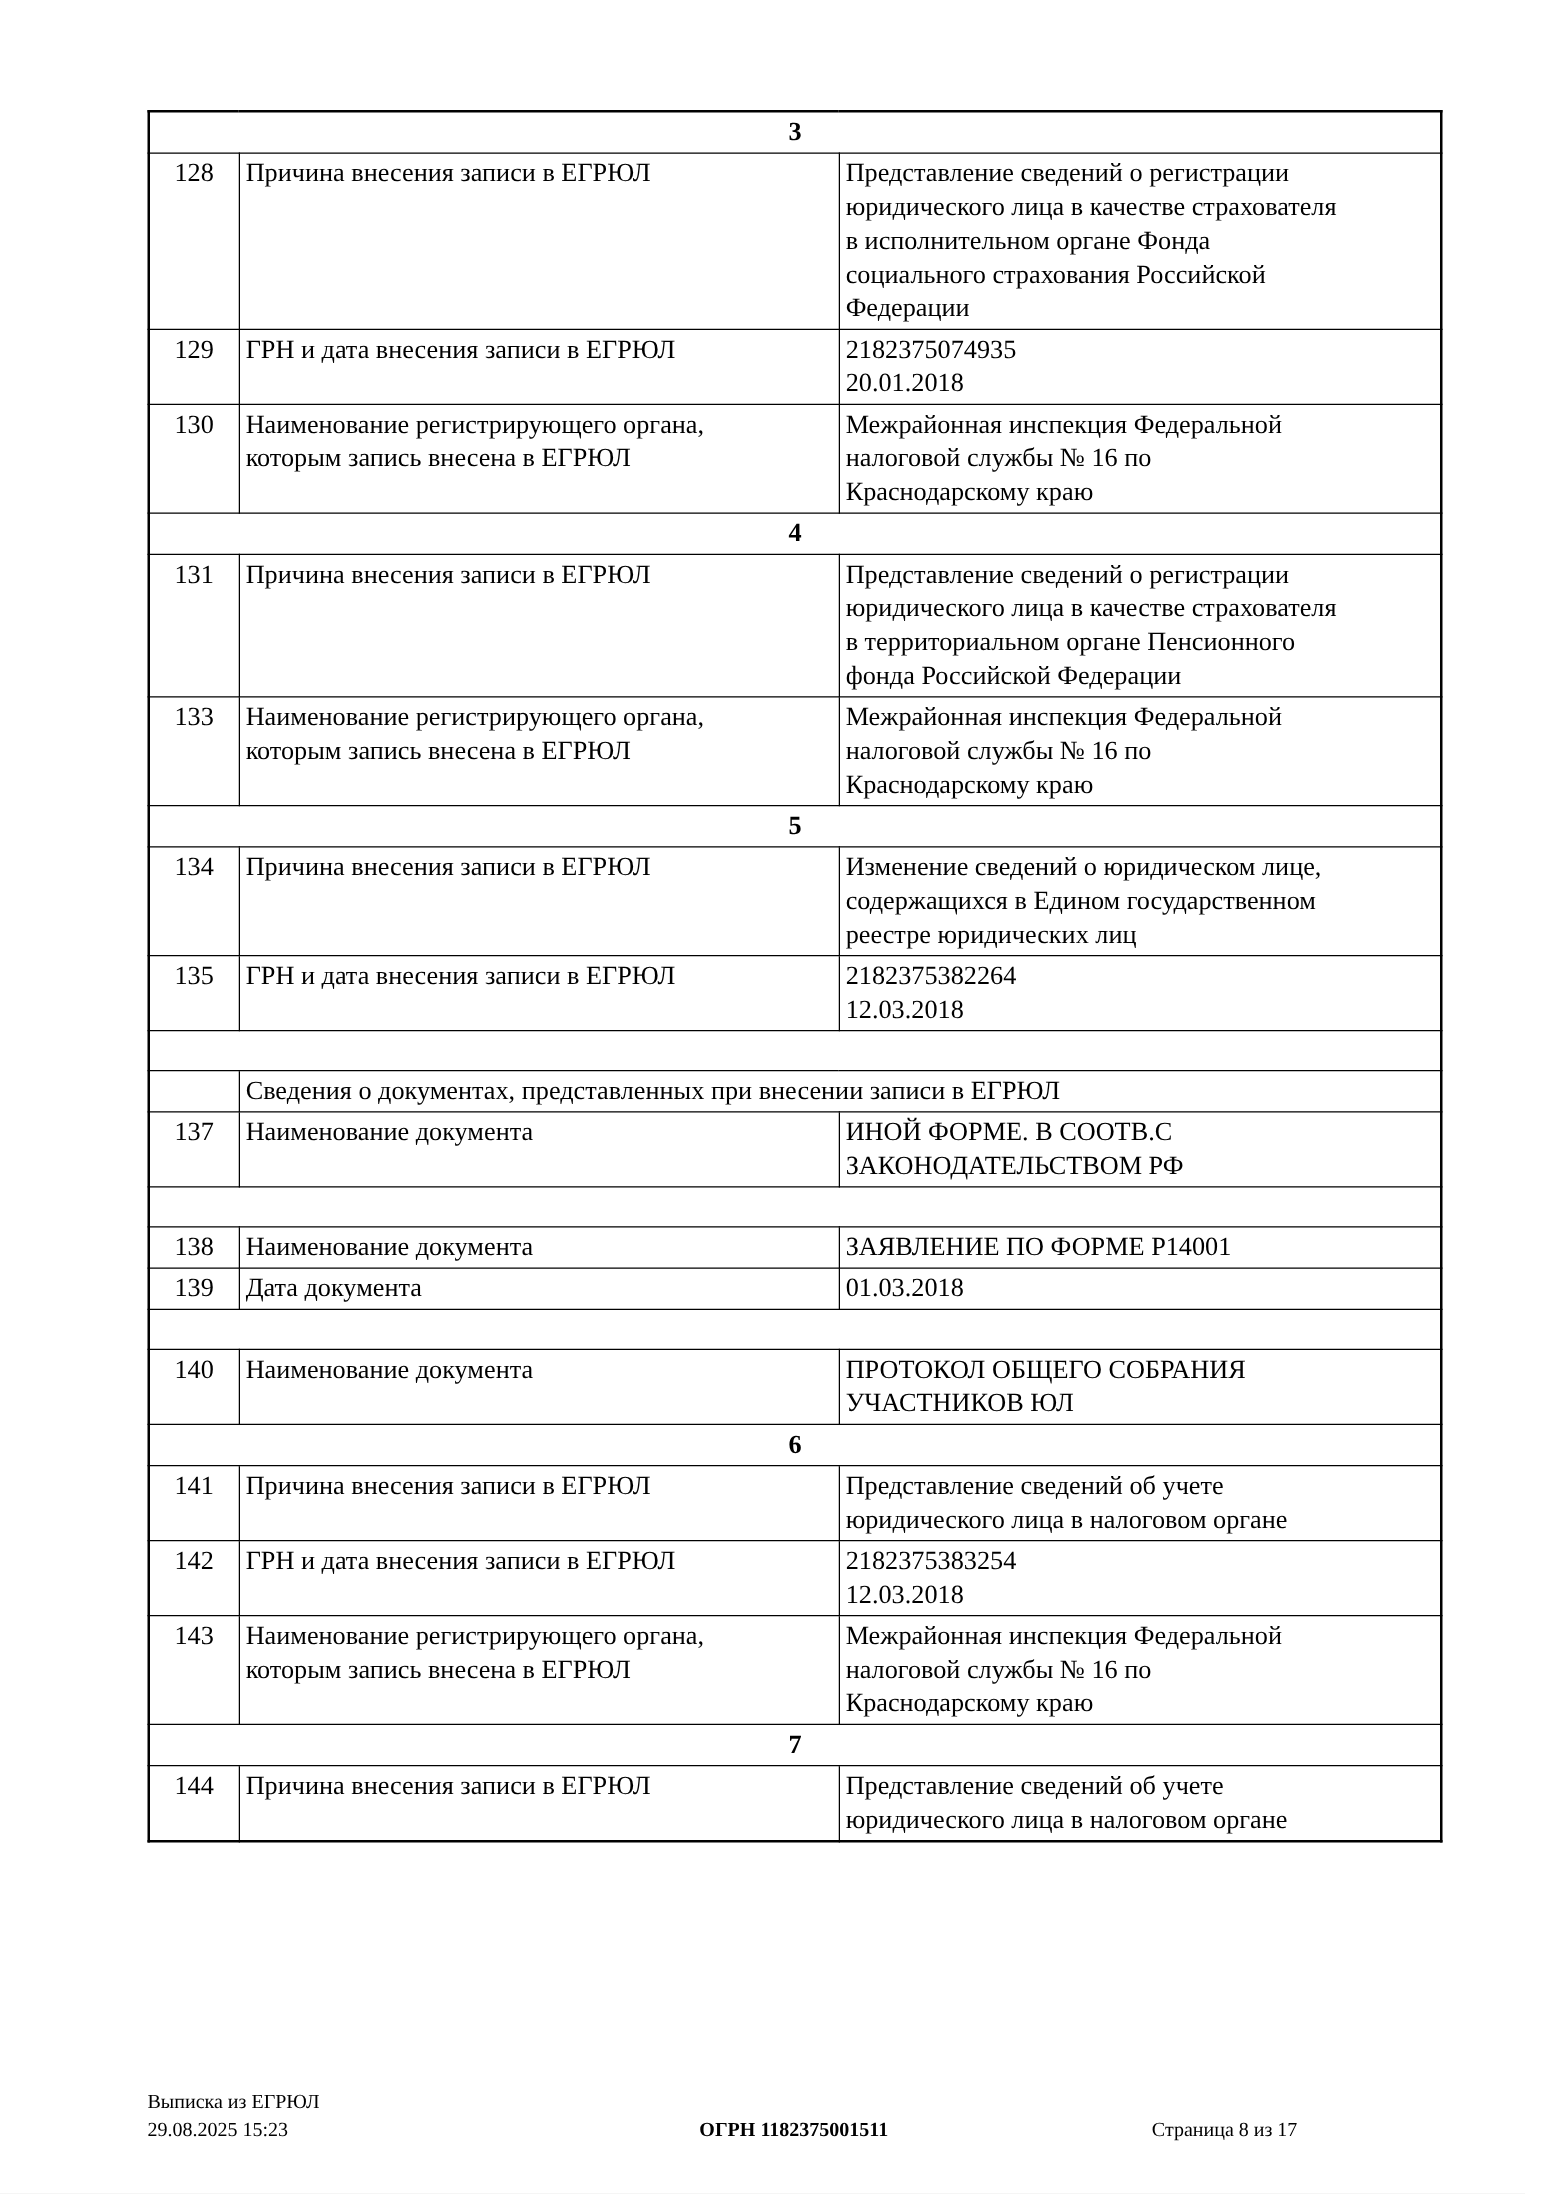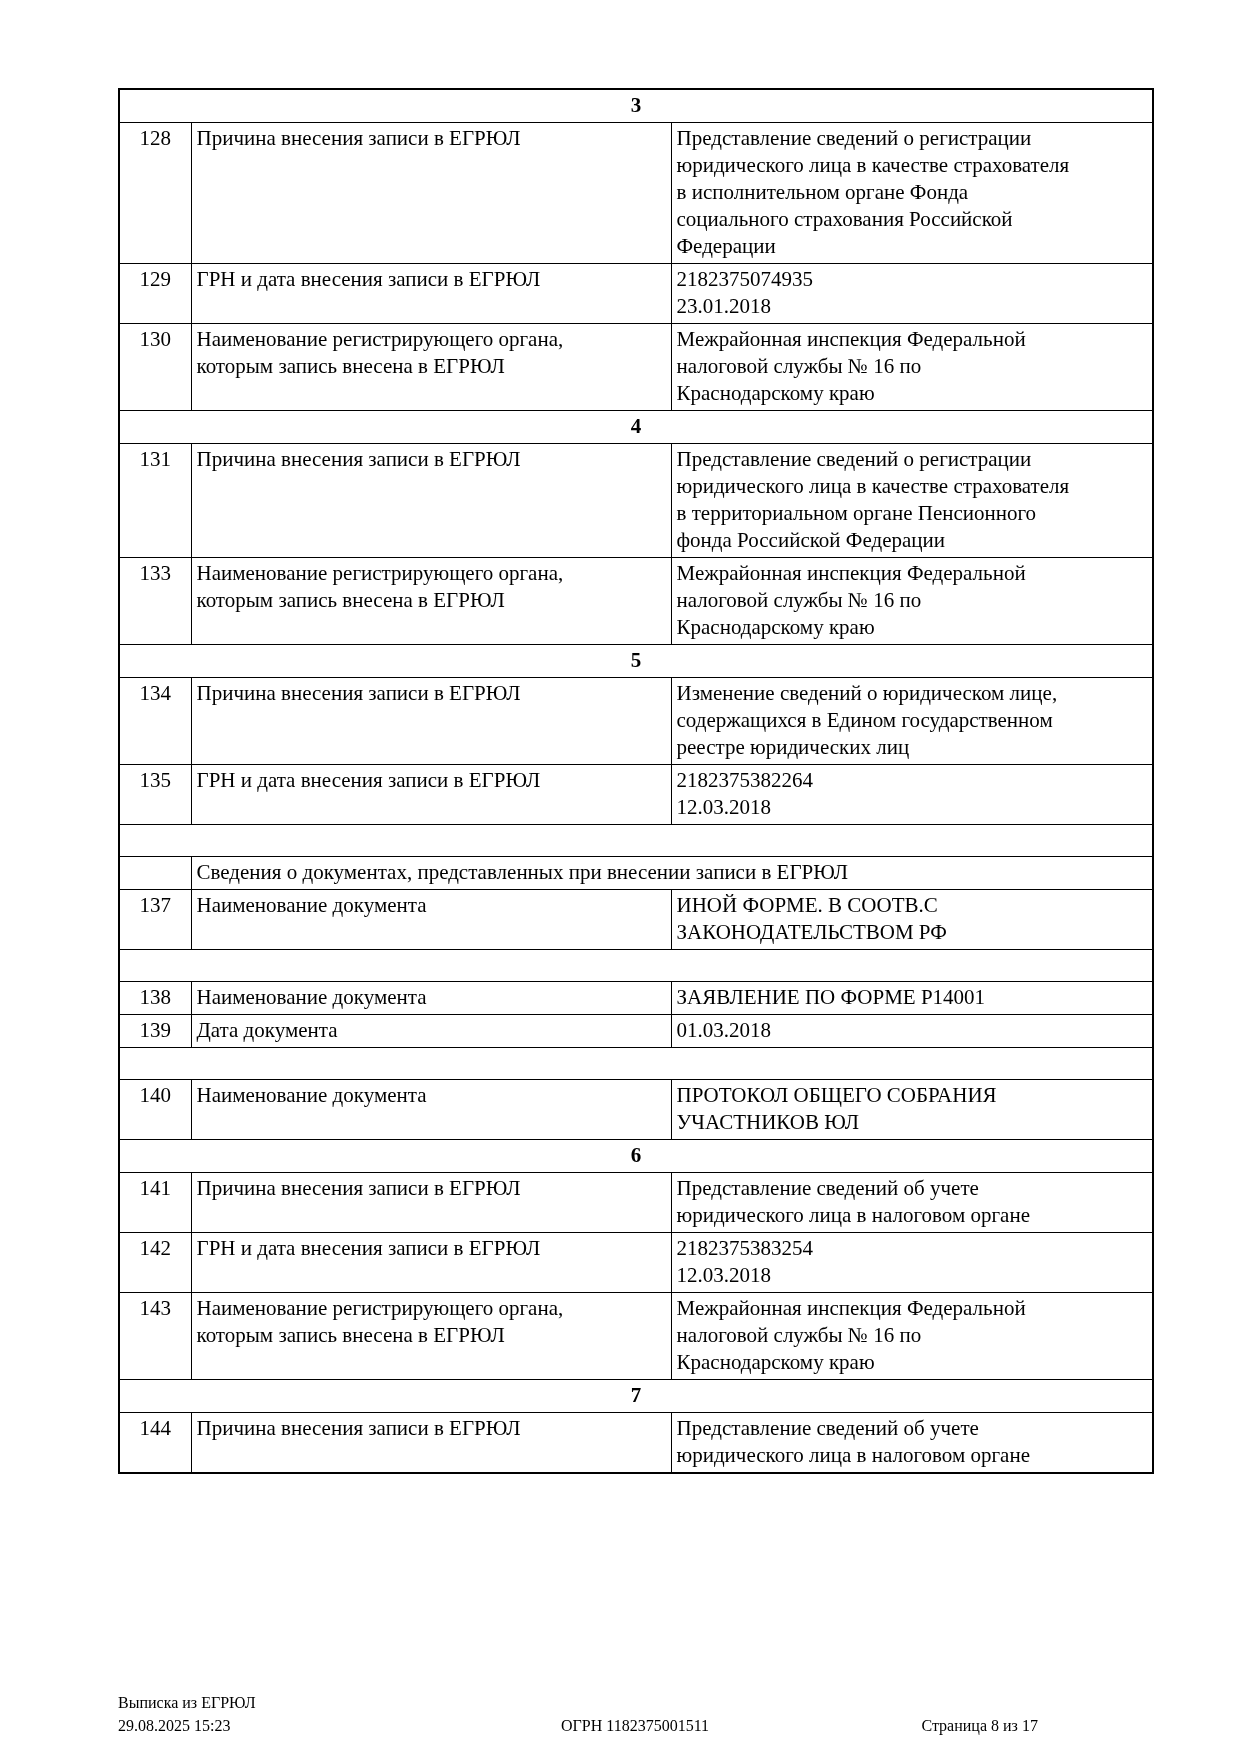--- a/index.html
+++ b/index.html
@@ -47,22 +47,22 @@
   .footer {
     position: absolute;
     left: 118px;
     top: 1670px;
     width: 1034px;
     display: flex;
     align-items: flex-end;
     font-size: 16px;
     line-height: 23px;
   }
-  .f-left   { flex: 1; text-align: left; margin-top: 21px; }
-  .f-center { flex: 1; text-align: center; }
+  .f-left   { flex: 1; text-align: left; }
+  .f-center { flex: 1; text-align: center; font-weight: bold; }
   .f-right  { flex: 1; text-align: center; }
 </style>
 </head>
 <body>
 
 <div class="page">
 
   <table class="egrul">
     <colgroup>
       <col style="width:72px">
@@ -82,21 +82,21 @@
 юридического лица в качестве страхователя
 в исполнительном органе Фонда
 социального страхования Российской
 Федерации</td>
       </tr>
 
       <tr>
         <td class="num">129</td>
         <td class="lbl">ГРН и дата внесения записи в ЕГРЮЛ</td>
         <td class="val">2182375074935
-23.01.2018</td>
+20.01.2018</td>
       </tr>
 
       <tr>
         <td class="num">130</td>
         <td class="lbl">Наименование регистрирующего органа,
 которым запись внесена в ЕГРЮЛ</td>
         <td class="val">Межрайонная инспекция Федеральной
 налоговой службы № 16 по
 Краснодарскому краю</td>
       </tr>

